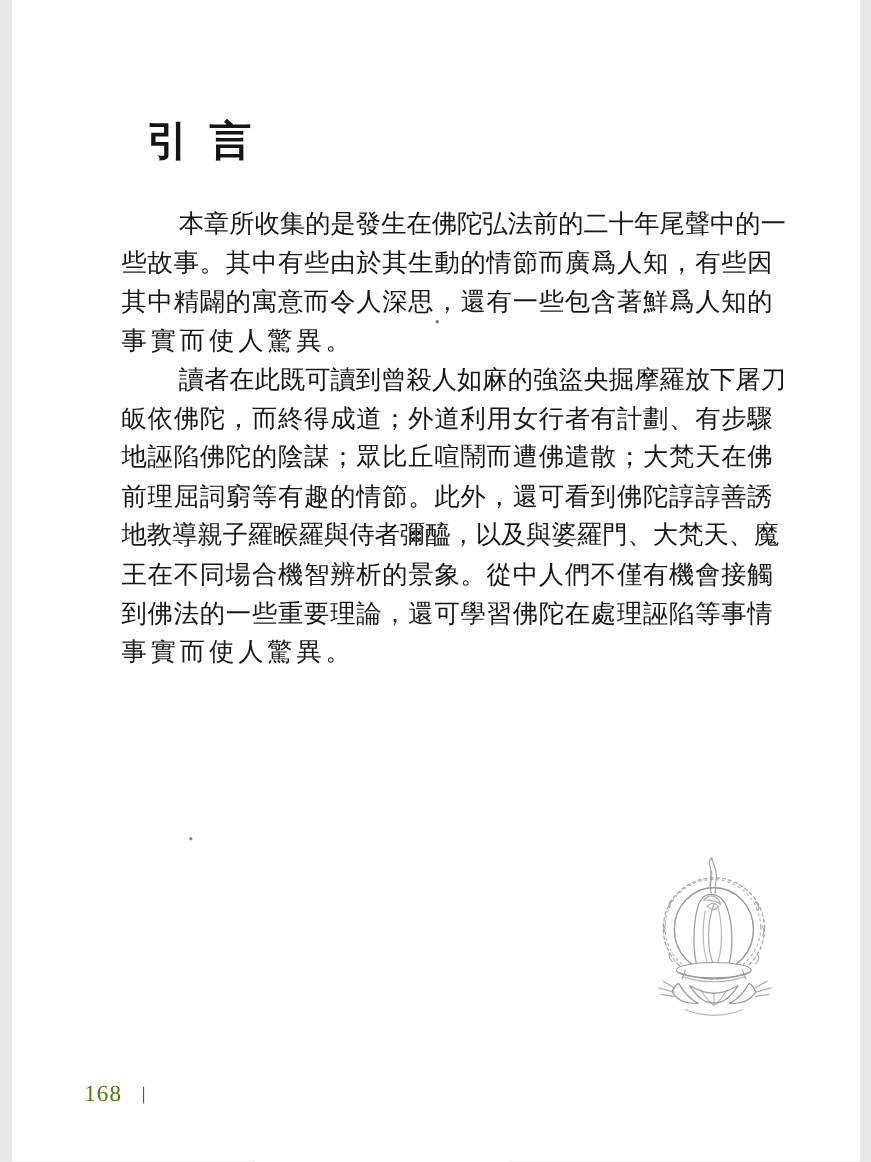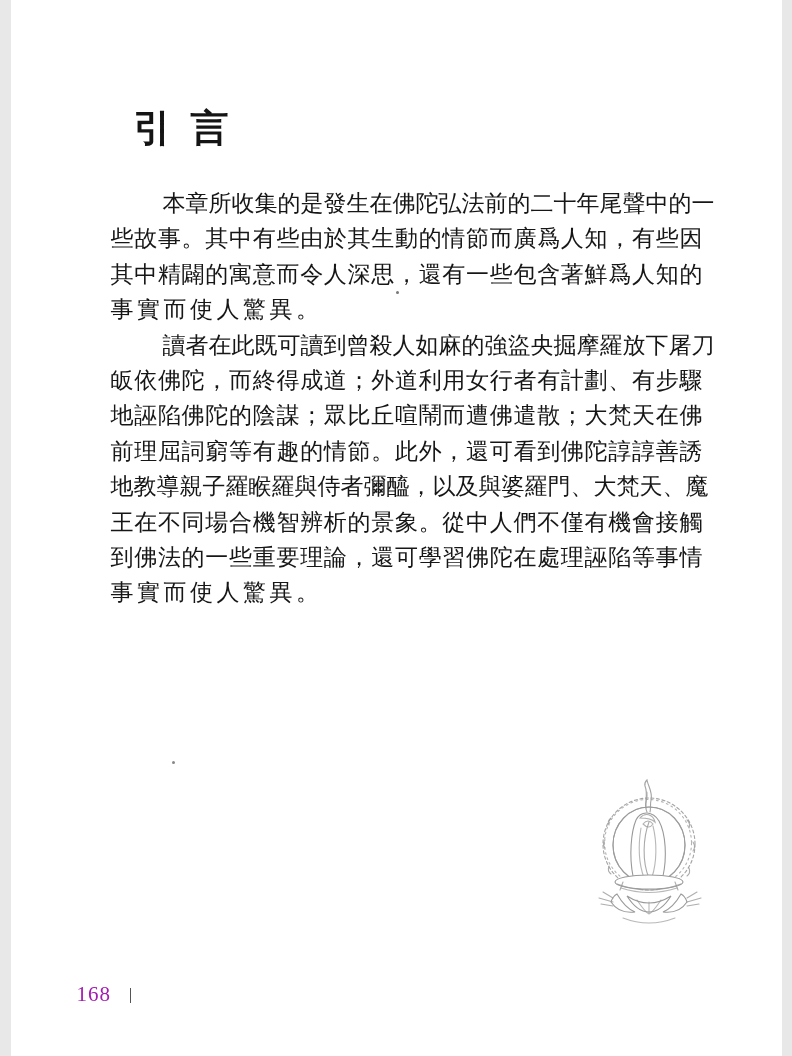--- a/index.html
+++ b/index.html
@@ -44,21 +44,21 @@
   .illustration {
     position:absolute;
     left:582px; top:778px;
     width:114px; height:156px;
   }
   .folio {
     position:absolute;
     left:66px; top:982px;
     font-size:21px;
     letter-spacing:1px;
-    color:#a21caf;
+    color:#4d7c0f;
   }
   .folio-bar {
     display:inline-block;
     width:1px; height:15px;
     background:#555;
     margin-left:19px;
     vertical-align:-2px;
   }
   .speck {
     position:absolute;

